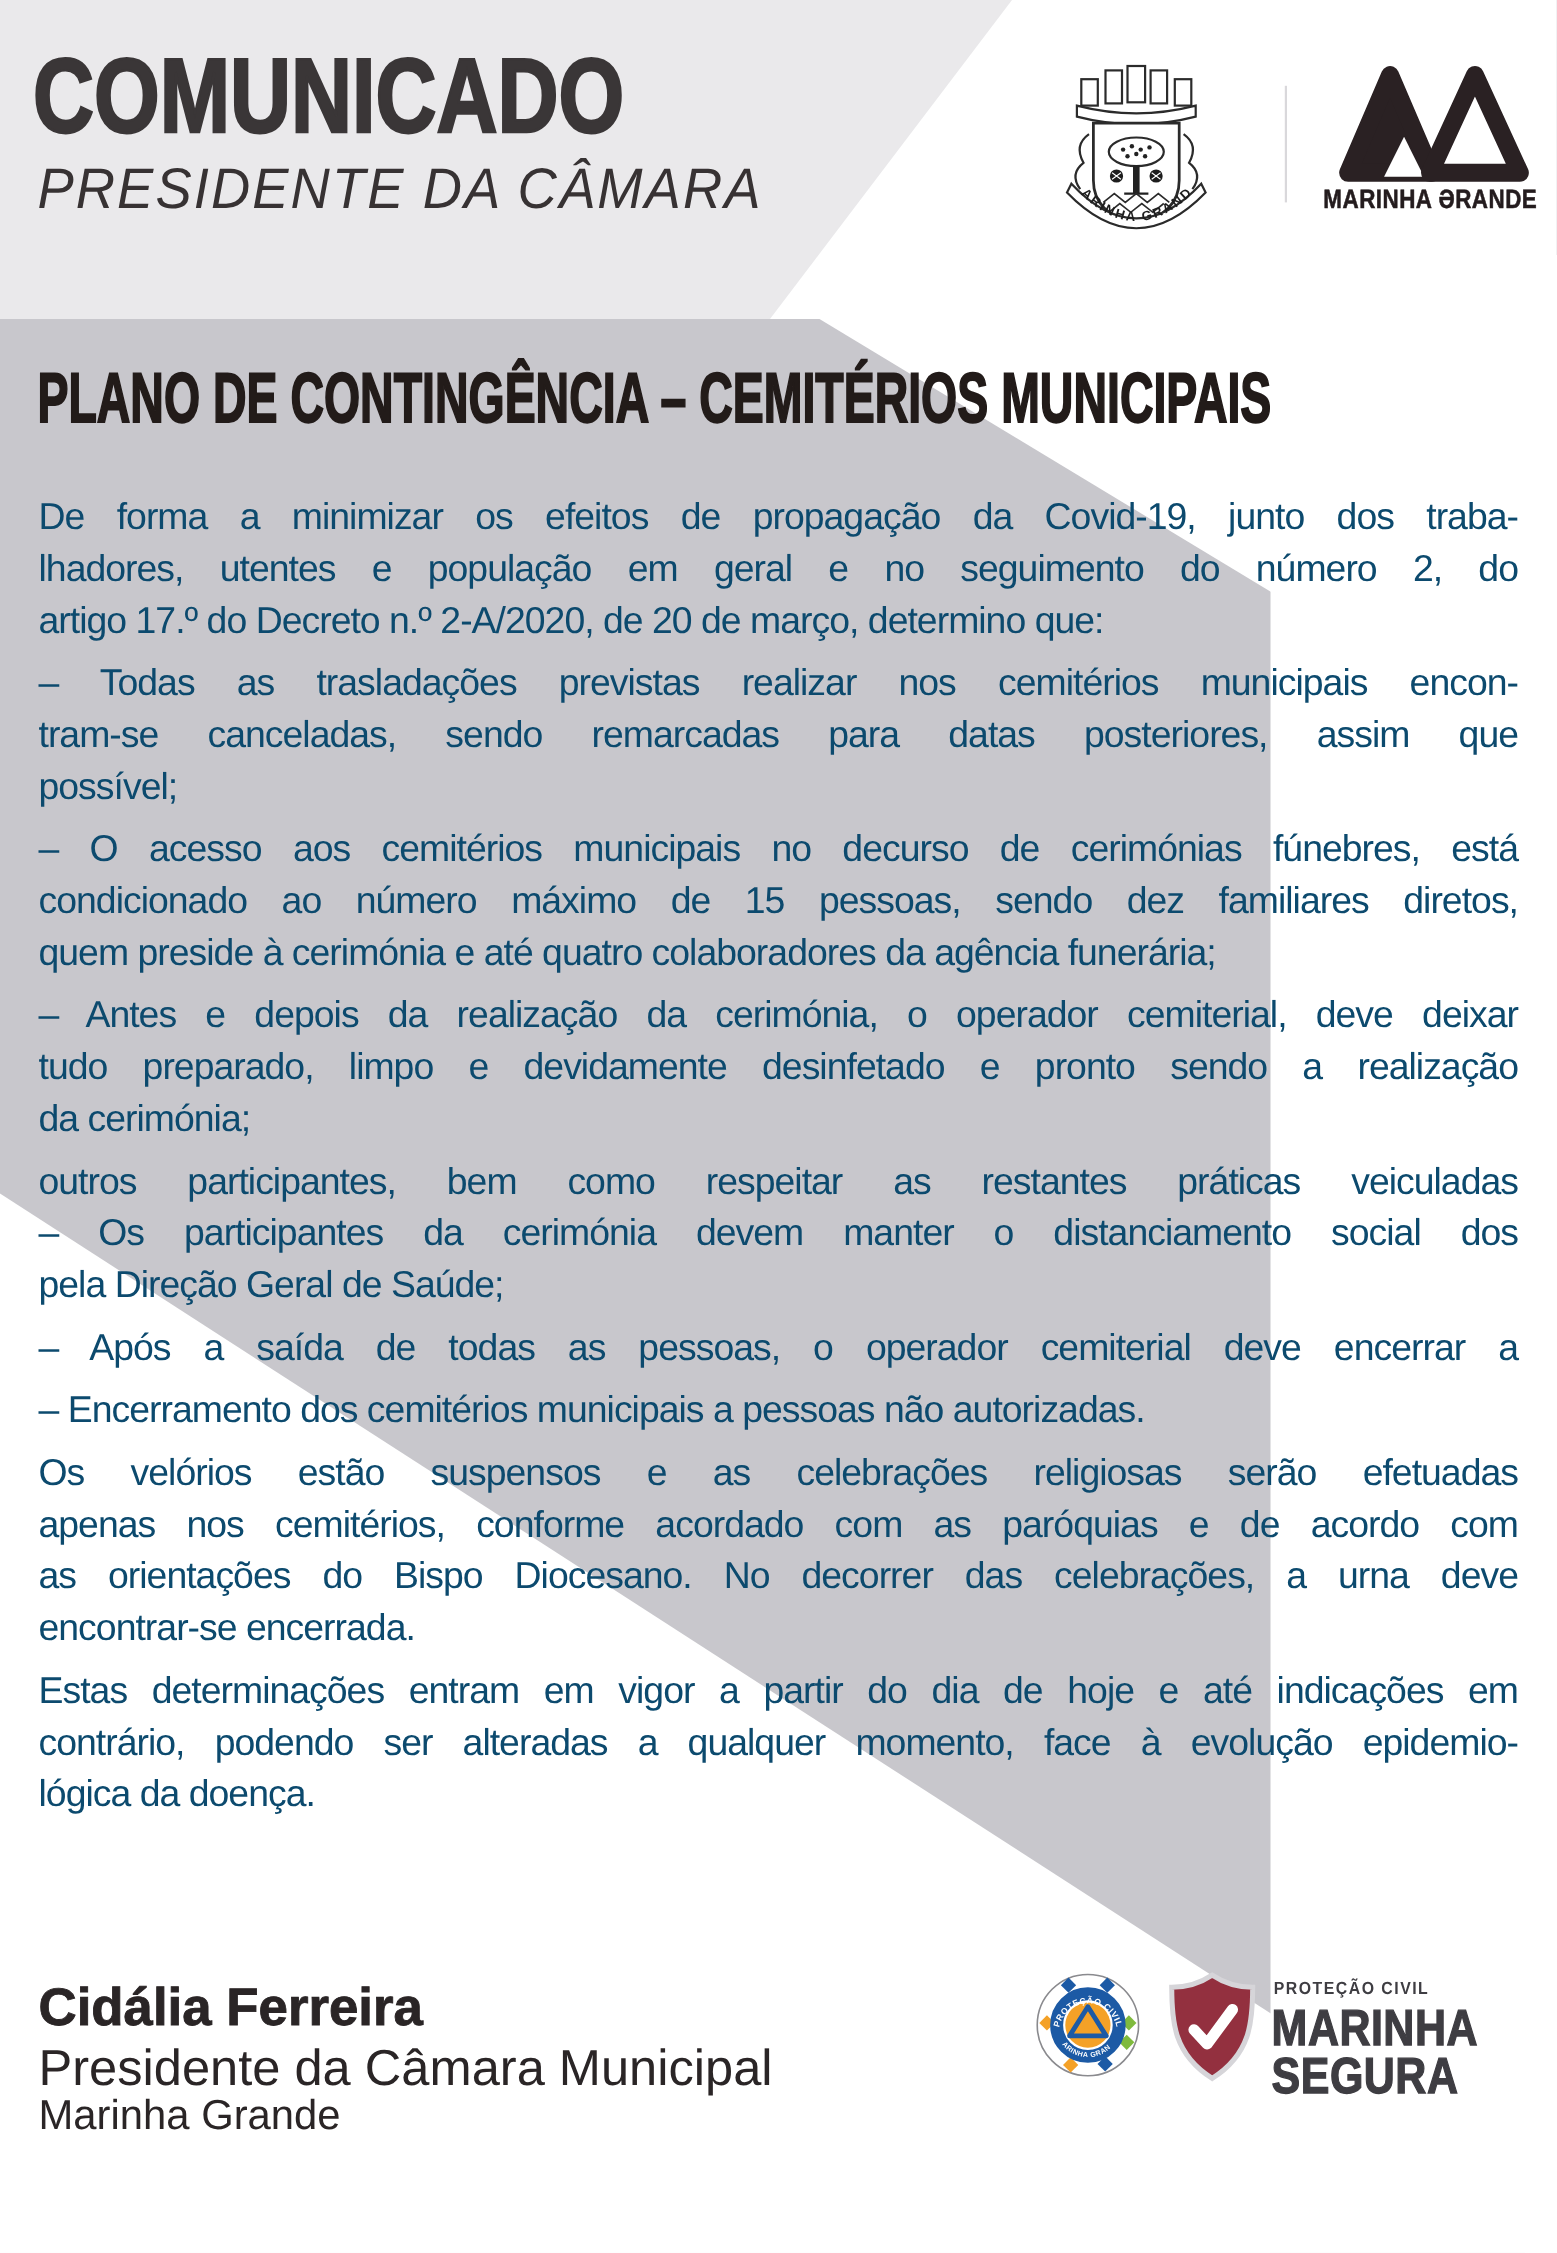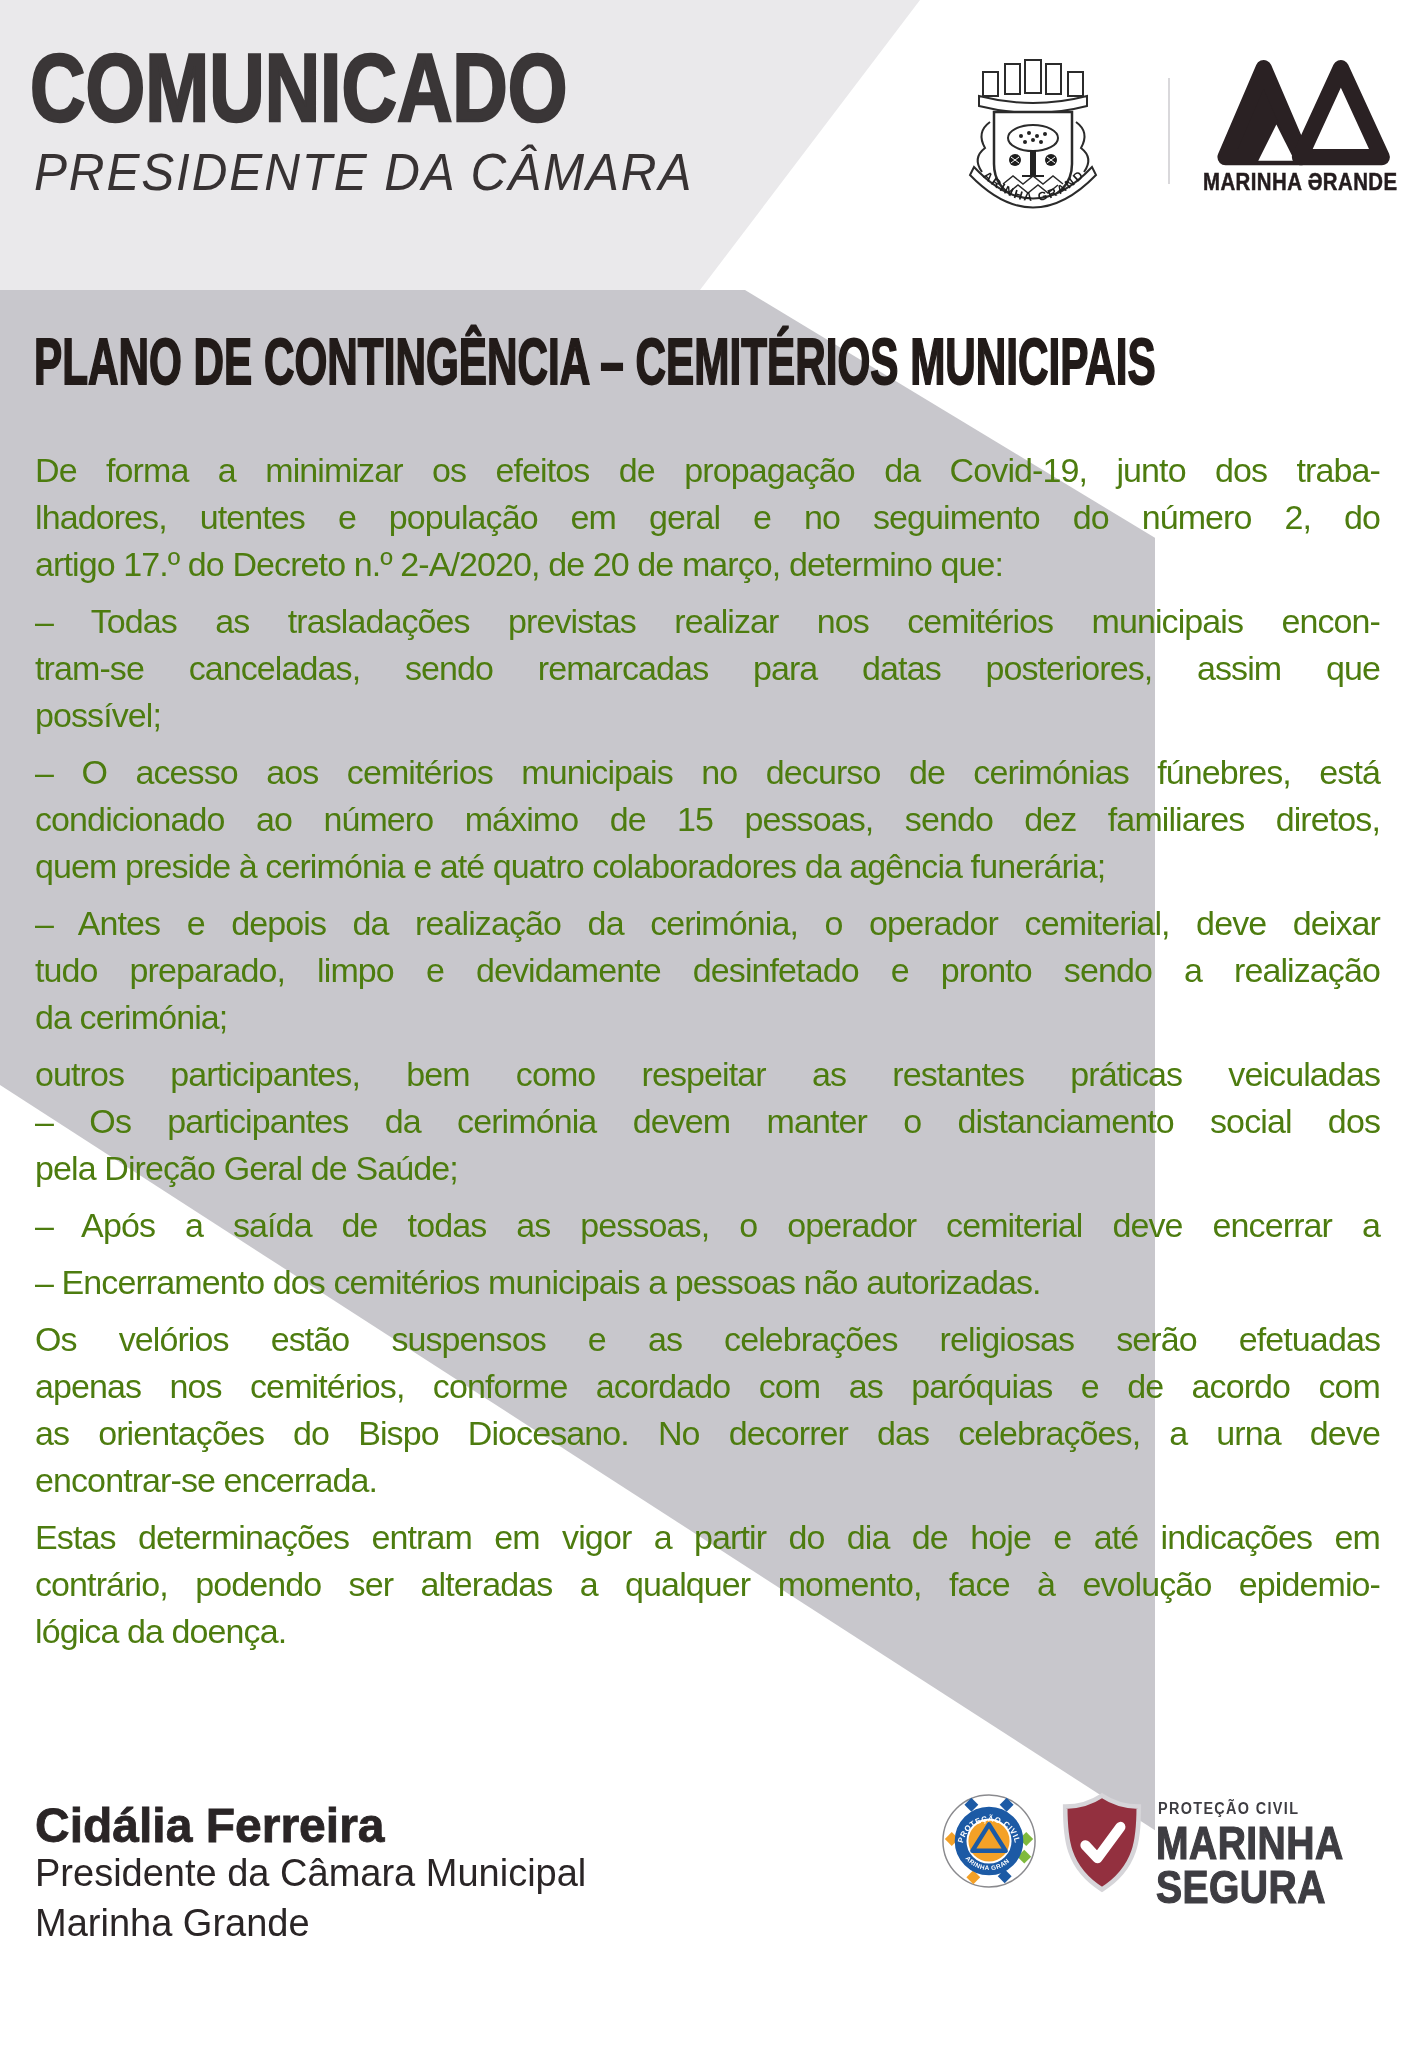--- a/index.html
+++ b/index.html
@@ -25,32 +25,32 @@
   .m-wordmark{position:absolute;left:1203px;top:168px;font-size:24px;font-weight:700;
     color:#241c1e;letter-spacing:0.5px;white-space:nowrap;transform:scaleX(0.85);
     transform-origin:left top;-webkit-text-stroke:0.5px #241c1e;}
 
   
   .doc-title{position:absolute;left:34px;top:330px;font-size:64px;font-weight:700;
     color:#221b19;-webkit-text-stroke:1.8px #221b19;white-space:nowrap;
     transform:scaleX(0.66);transform-origin:left top;line-height:1;}
 
   
-  .doc-body{position:absolute;left:35px;top:447px;width:1345px;color:#4d7c0f;
+  .doc-body{position:absolute;left:35px;top:447px;width:1345px;color:#0c4a6e;
     font-size:34px;letter-spacing:-0.9px;}
   .para{margin:0;}
   .para + .para{margin-top:10px;}
   .para.gap-big{}
   .ln{line-height:47px;white-space:nowrap;text-align:justify;text-align-last:justify;}
   .ln.last{text-align-last:left;}
 
   
   .sig-name{position:absolute;left:35px;top:1798px;font-size:48px;font-weight:700;
     color:#2a2526;-webkit-text-stroke:0.8px #2a2526;}
-  .sig-role{position:absolute;left:35px;top:1852px;font-size:38px;color:#2a2526;}
+  .sig-role{position:absolute;left:35px;top:1852px;font-size:46px;color:#2a2526;}
   .sig-org{position:absolute;left:35px;top:1902px;font-size:38px;color:#2a2526;}
 
   
   .emblem{position:absolute;left:940px;top:1792px;}
   .shield{position:absolute;left:1056px;top:1790px;}
   .badge-small{position:absolute;left:1158px;top:1800px;font-size:16px;font-weight:700;
     color:#3e3d42;letter-spacing:1.5px;white-space:nowrap;transform:scaleX(0.9);
     transform-origin:left top;}
   .badge-big1{position:absolute;left:1156px;top:1820px;font-size:46px;font-weight:700;
     color:#3e3d42;-webkit-text-stroke:1.2px #3e3d42;letter-spacing:0.5px;white-space:nowrap;

